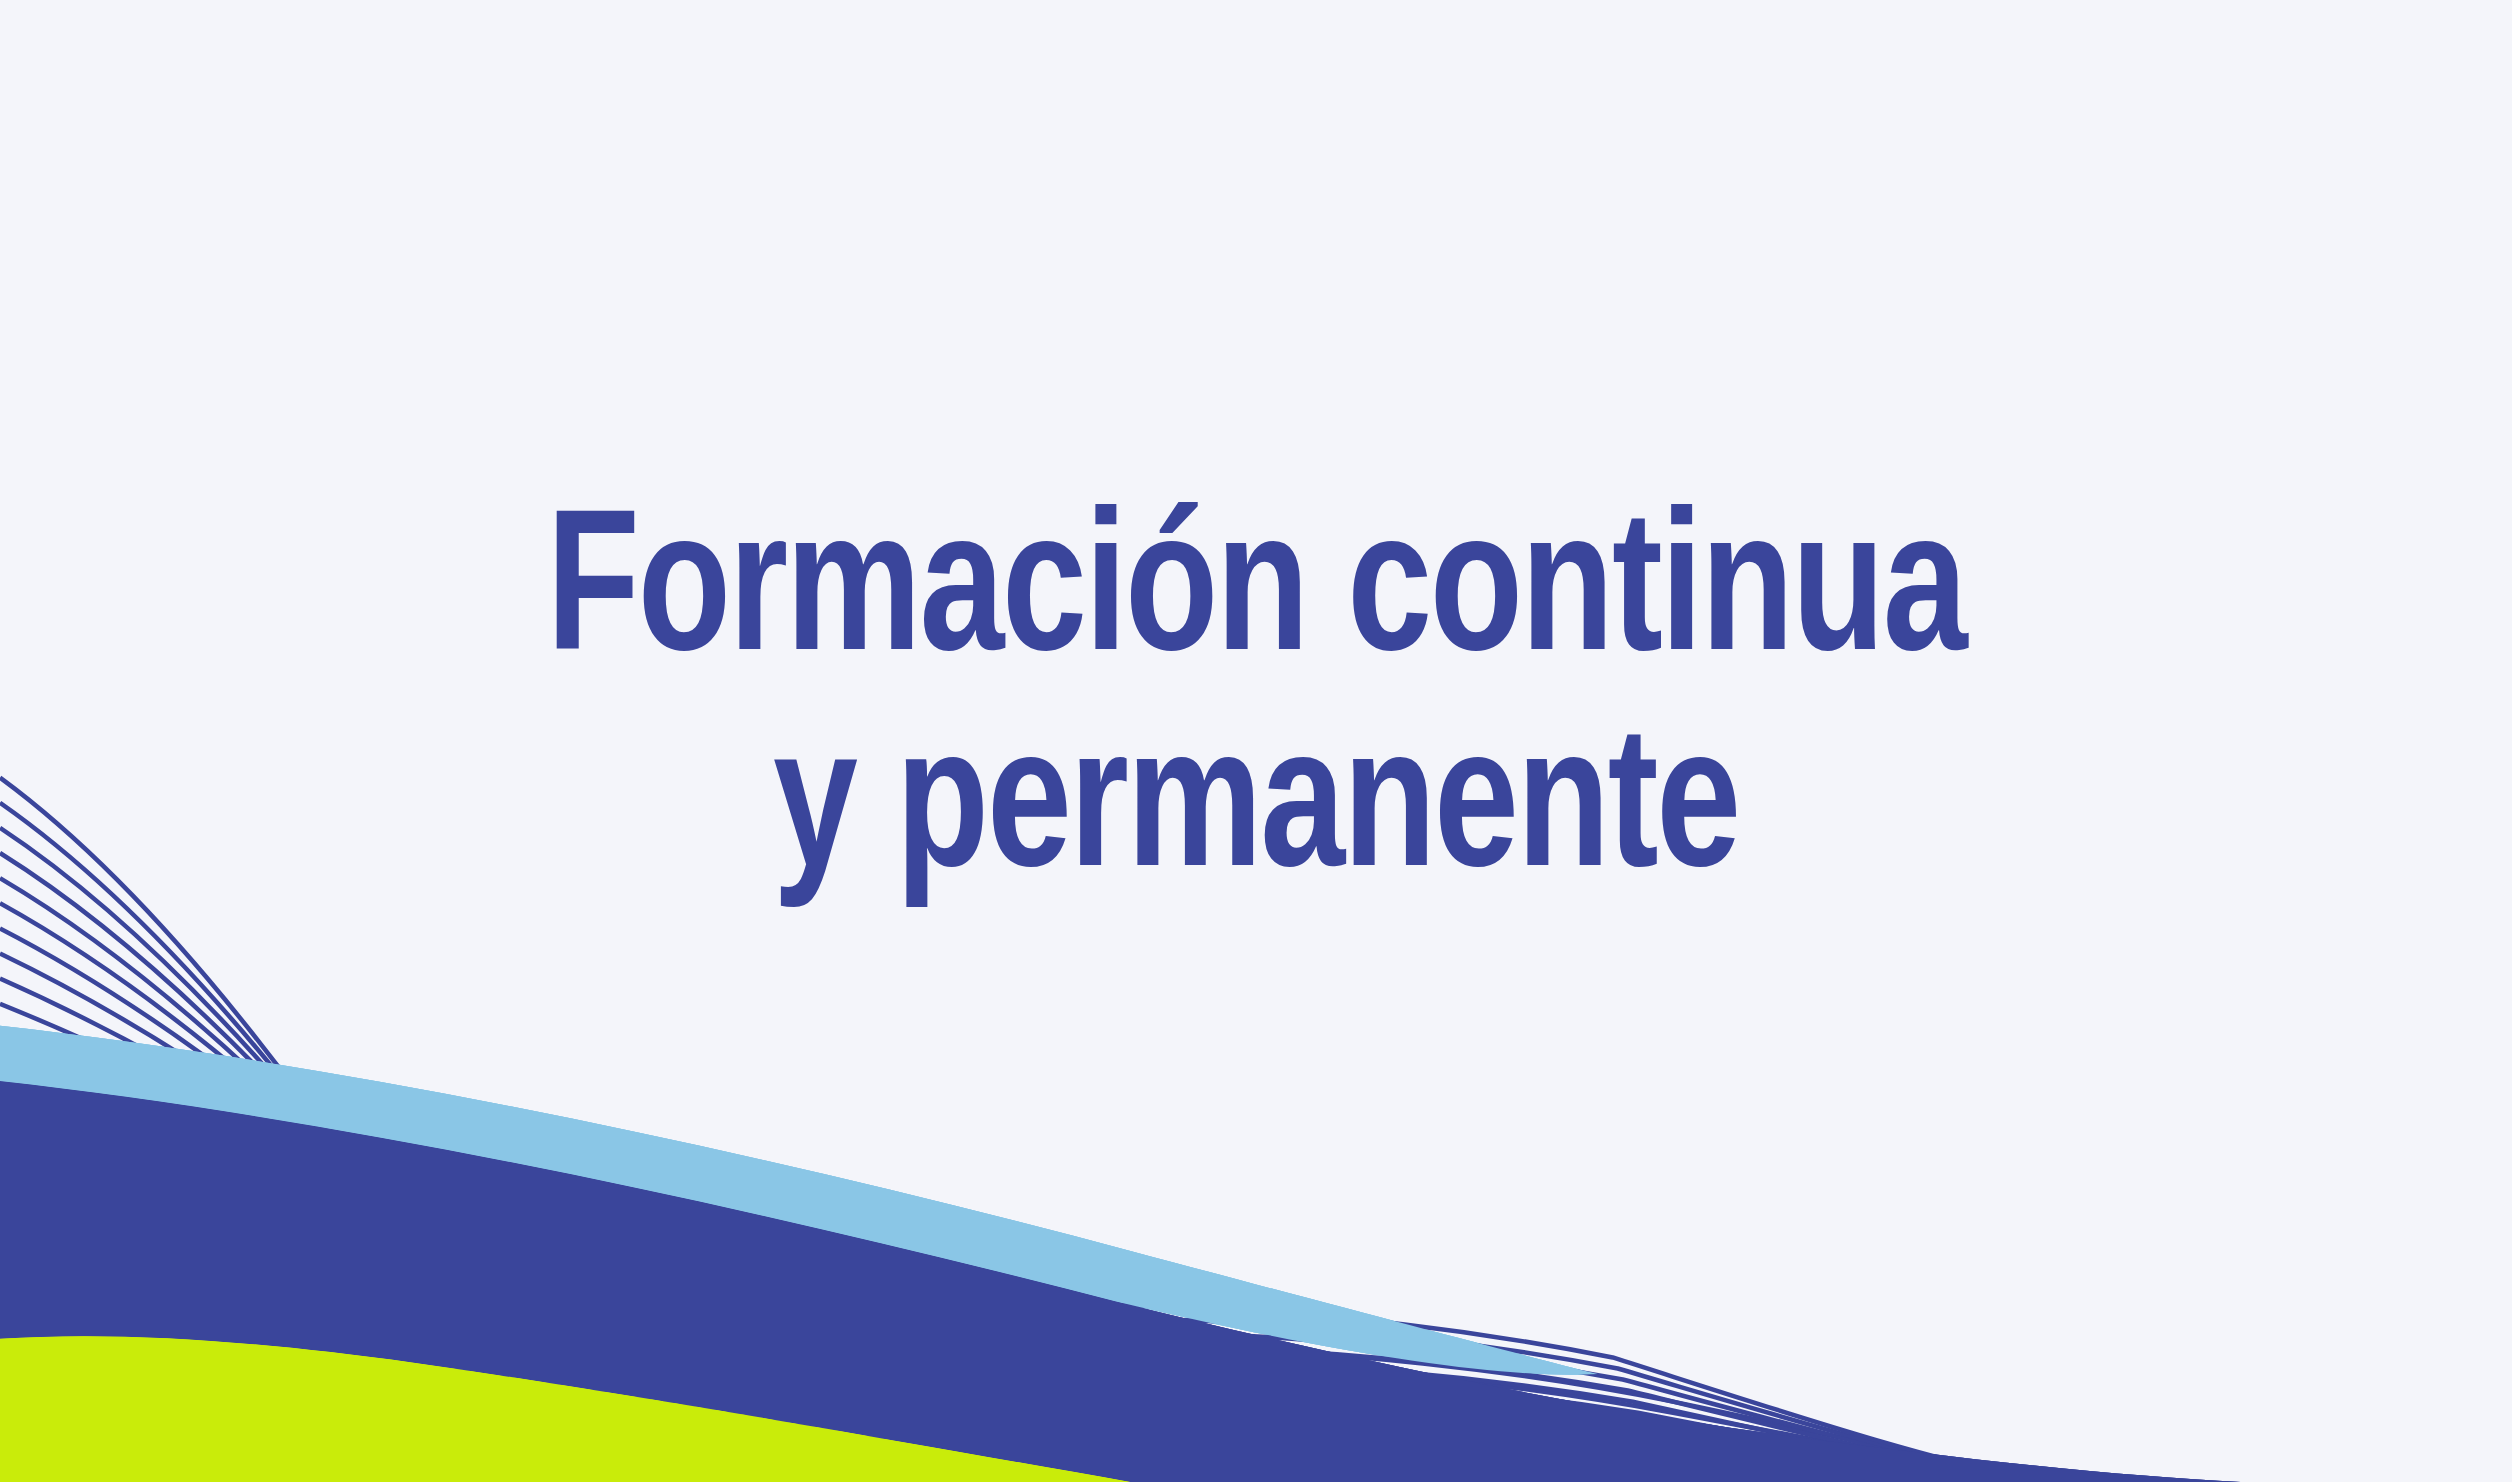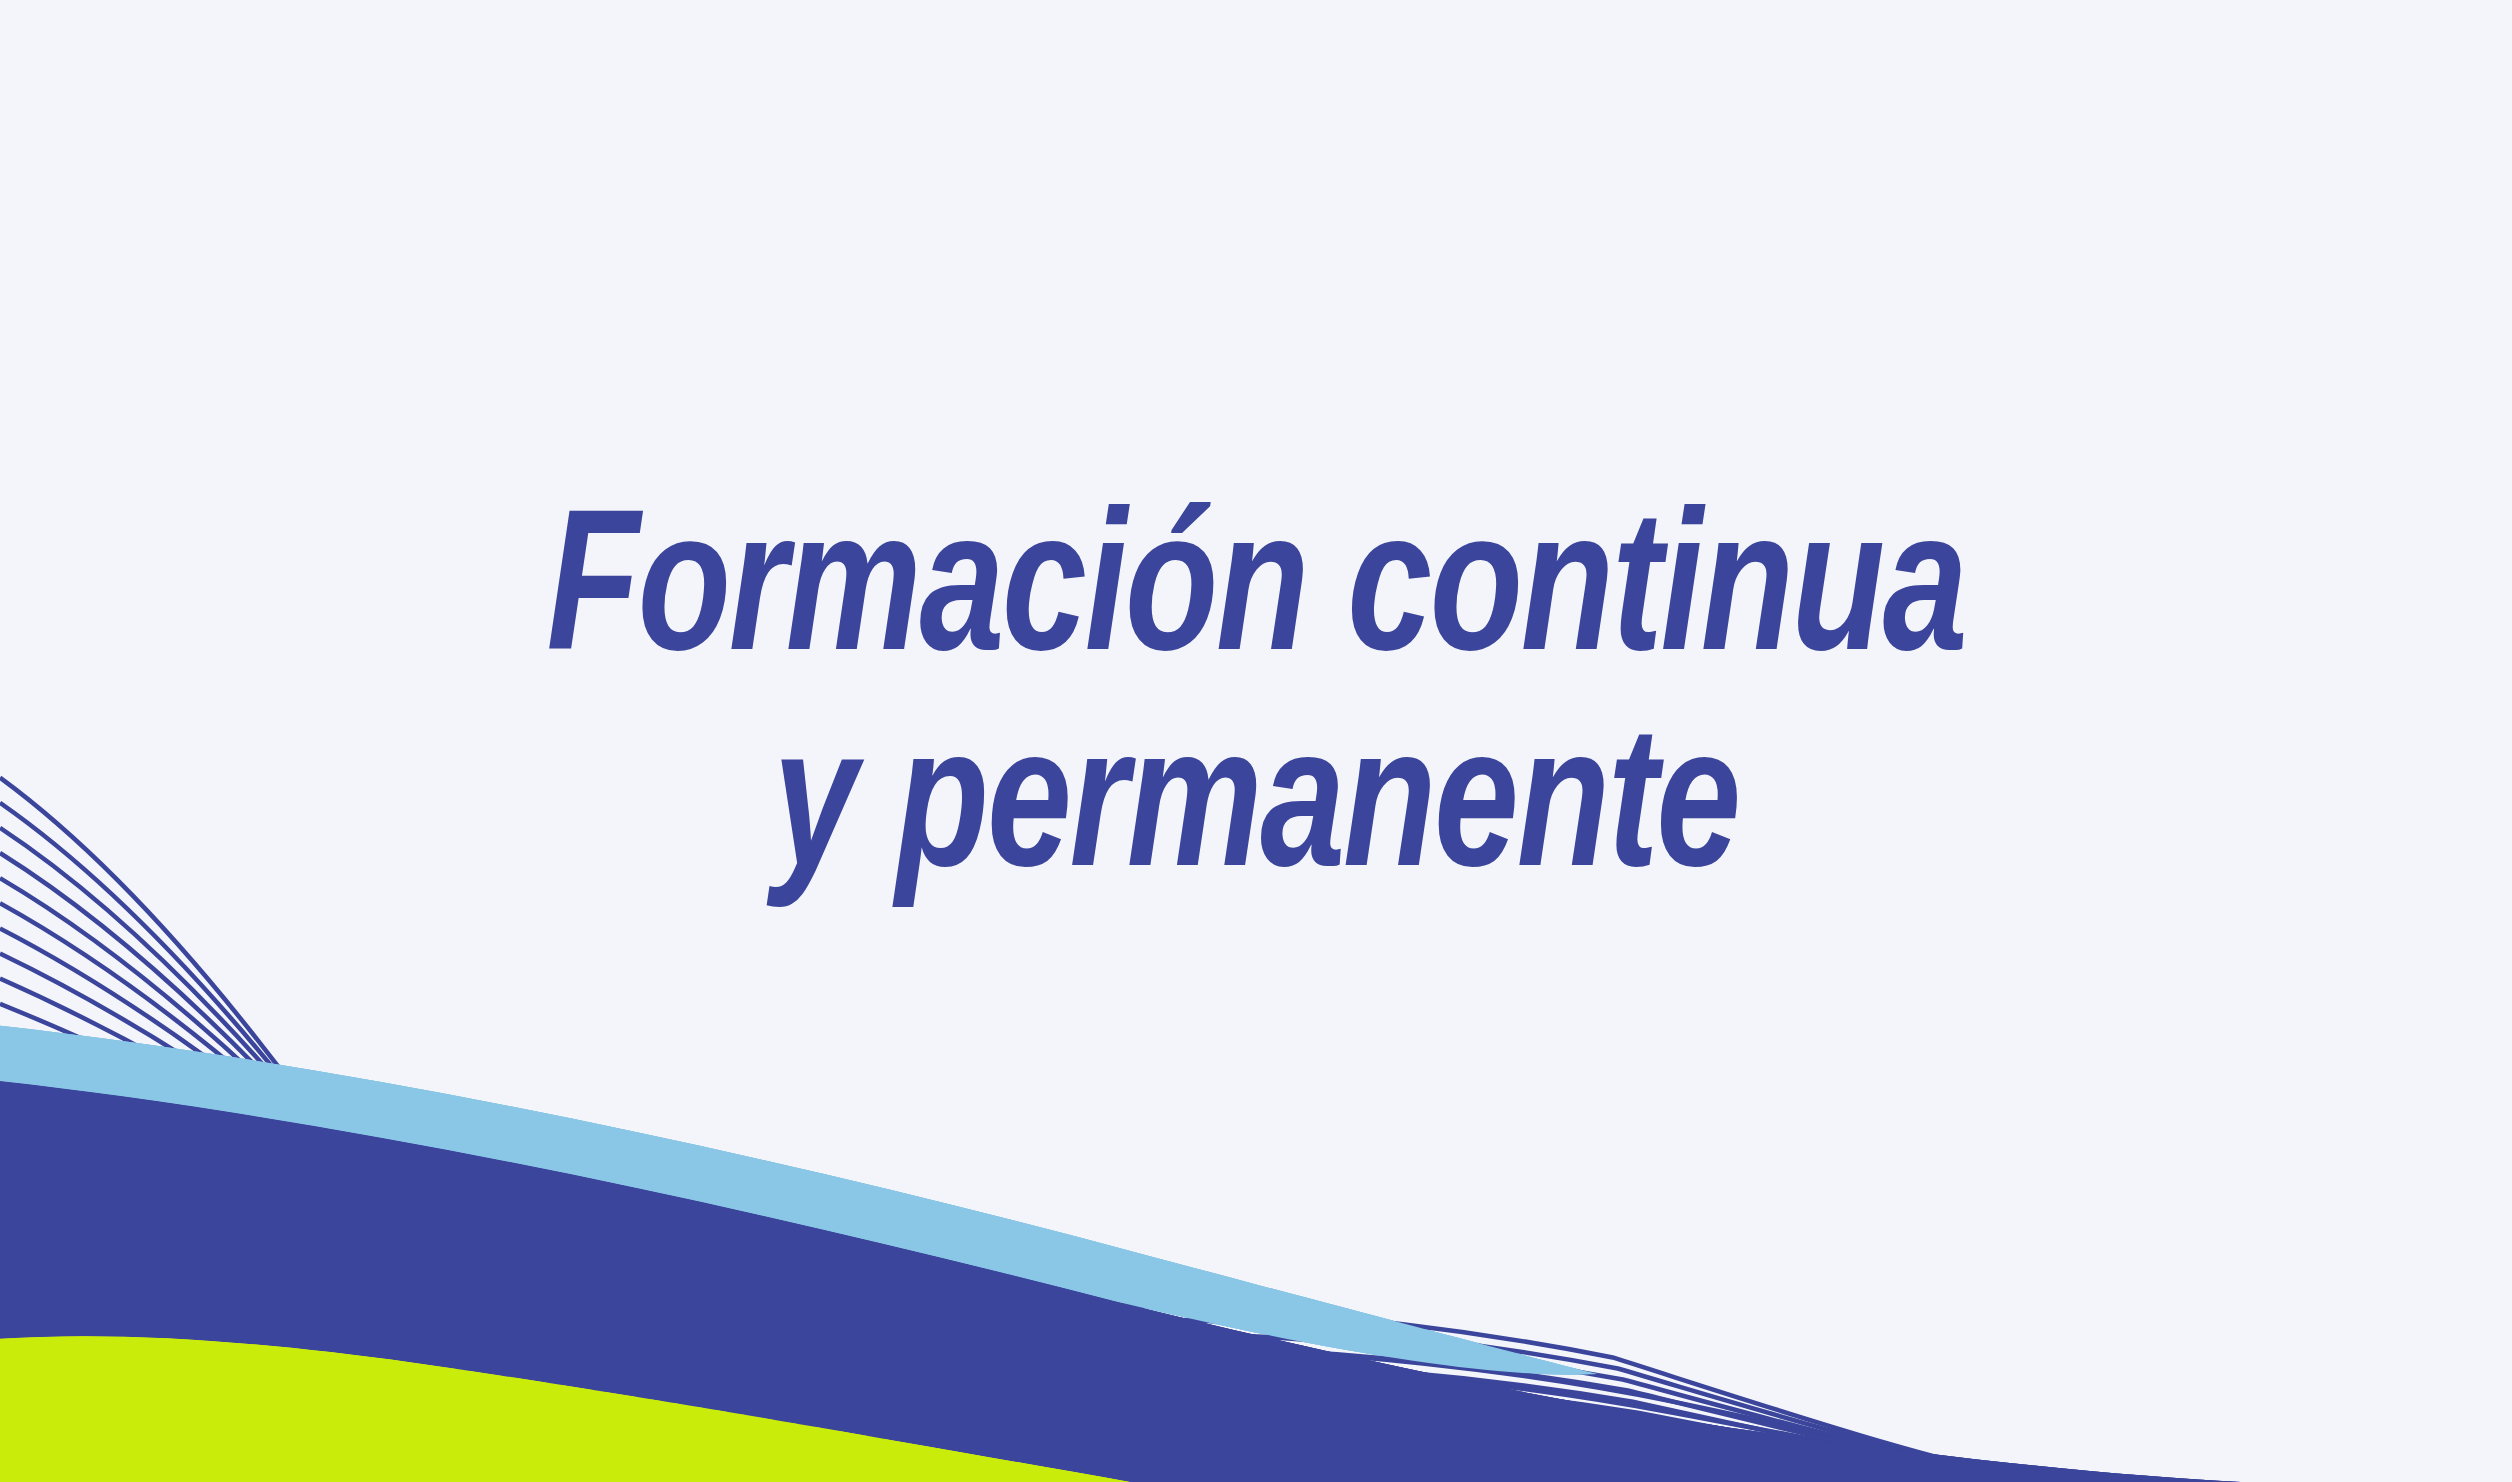--- a/index.html
+++ b/index.html
@@ -23,21 +23,20 @@
     display: block;
   }
   #title-block {
     position: absolute;
     left: 0;
     top: 472px;
     width: 2512px;
     text-align: center;
     z-index: 5;
     pointer-events: none;
-    font-style: italic;
   }
   .title-line {
     display: block;
     color: #3A459B;
     font-family: "Liberation Sans Narrow", "Liberation Sans", "DejaVu Sans Condensed", "DejaVu Sans", sans-serif;
     font-weight: 700;
     font-size: 201px;
     line-height: 216px;
     letter-spacing: -3px;
     transform: scaleX(0.76);

